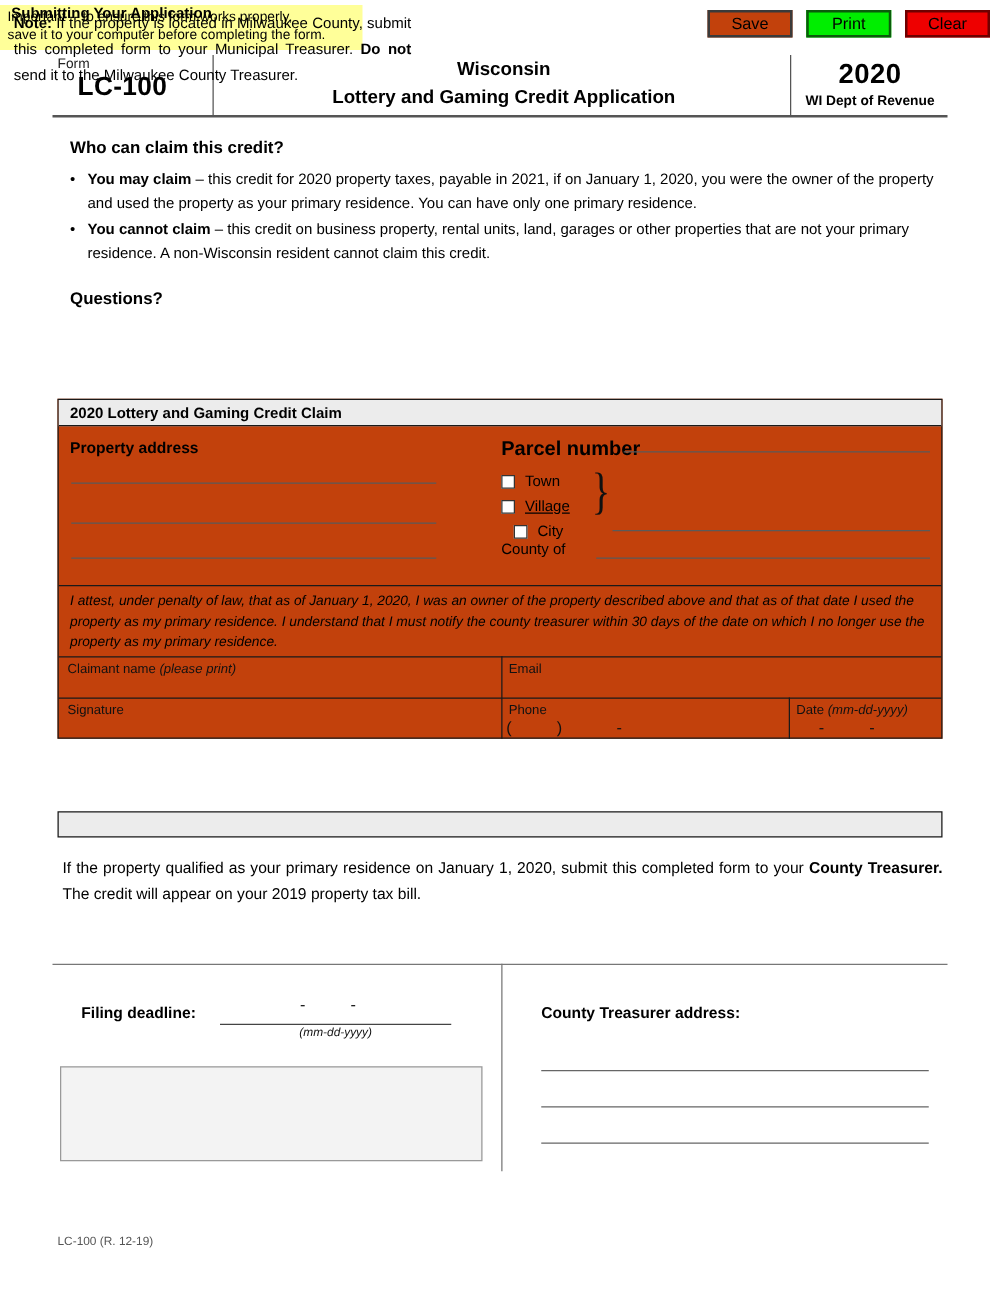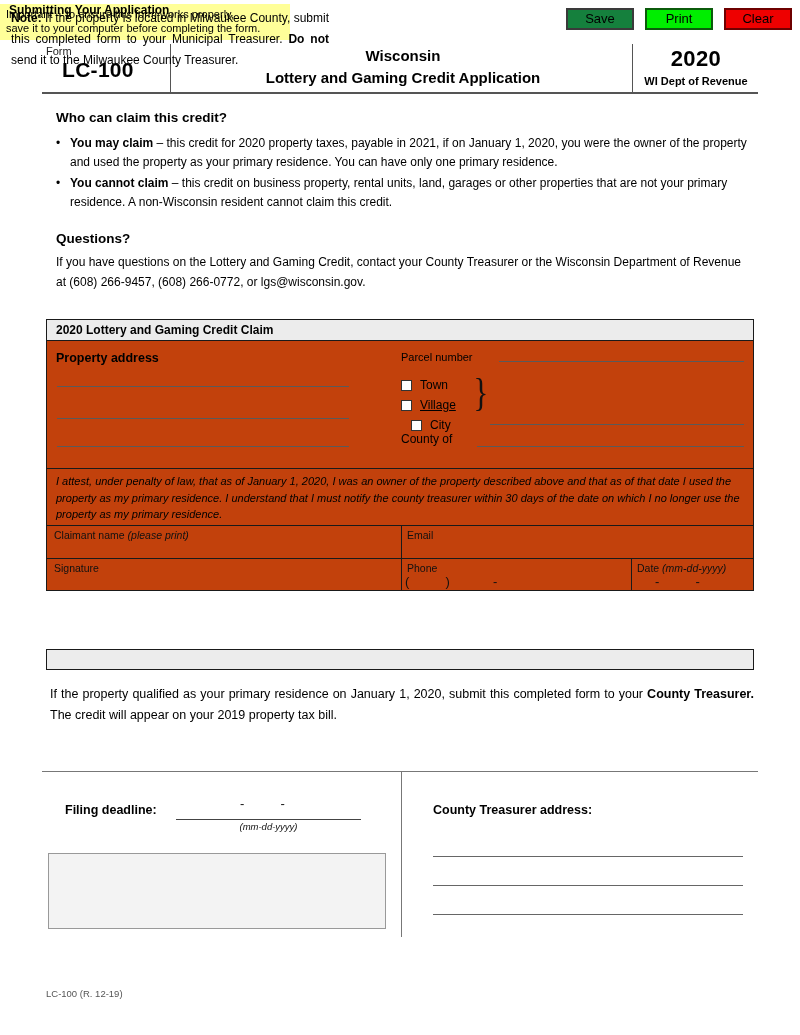--- a/index.html
+++ b/index.html
@@ -52,21 +52,21 @@
     font-family: "Liberation Sans", sans-serif;
     font-size: 13px;
     line-height: 18px;
     text-align: center;
     cursor: pointer;
     padding: 0;
     box-sizing: border-box;
     color: #000;
     font-weight: 400;
   }
-  #btn-save { background: #15803d; border-color: #3a3a3a; }
+  #btn-save { background: #c2410c; border-color: #3a3a3a; }
   #btn-print { background: #00ee00; border-color: #0b5b0b; }
   #btn-clear { background: #ee0000; border-color: #6e0000; }
 
   
   #masthead {
     position: absolute;
     left: 42px;
     top: 44px;
     width: 716px;
     height: 48px;
@@ -226,22 +226,22 @@
     background: #5a5a5a;
   }
   #addr-line-1 { top: 66px; }
   #addr-line-2 { top: 98px; }
   #addr-line-3 { top: 126px; }
 
   #lbl-parcel {
     position: absolute;
     left: 354px;
     top: 31px;
-    font-size: 11px;
-    font-weight: normal;
+    font-size: 16px;
+    font-weight: bold;
   }
   #parcel-line {
     position: absolute;
     left: 452px;
     top: 41px;
     width: 245px;
     height: 1px;
     background: #5a5a5a;
   }
 
@@ -544,21 +544,20 @@
     <span class="bul">•</span>
     <span class="btext"><b>You may claim</b><span> – this credit for 2020 property taxes, payable in 2021, if on January 1, 2020, you were the owner of the property and used the property as your primary residence. You can have only one primary residence.</span></span>
   </div>
 
   <div class="bullet-row" id="bullet-2">
     <span class="bul">•</span>
     <span class="btext"><b>You cannot claim</b><span> – this credit on business property, rental units, land, garages or other properties that are not your primary residence.  A non-Wisconsin resident cannot claim this credit.</span></span>
   </div>
 
   <div class="sec-head" id="questions-head">Questions?</div>
-  <div id="questions-body">If you have questions on the Lottery and Gaming Credit, contact your County Treasurer or the Wisconsin Department of Revenue at (608) 266-9457, (608) 266-0772, or lgs@wisconsin.gov.</div>
 
   <div id="claim-box">
     <div id="claim-box-header"></div>
     <div id="claim-box-title">2020 Lottery and Gaming Credit Claim</div>
 
     <div id="lbl-property-address">Property address</div>
     <div class="addr-line" id="addr-line-1"></div>
     <div class="addr-line" id="addr-line-2"></div>
     <div class="addr-line" id="addr-line-3"></div>
 

